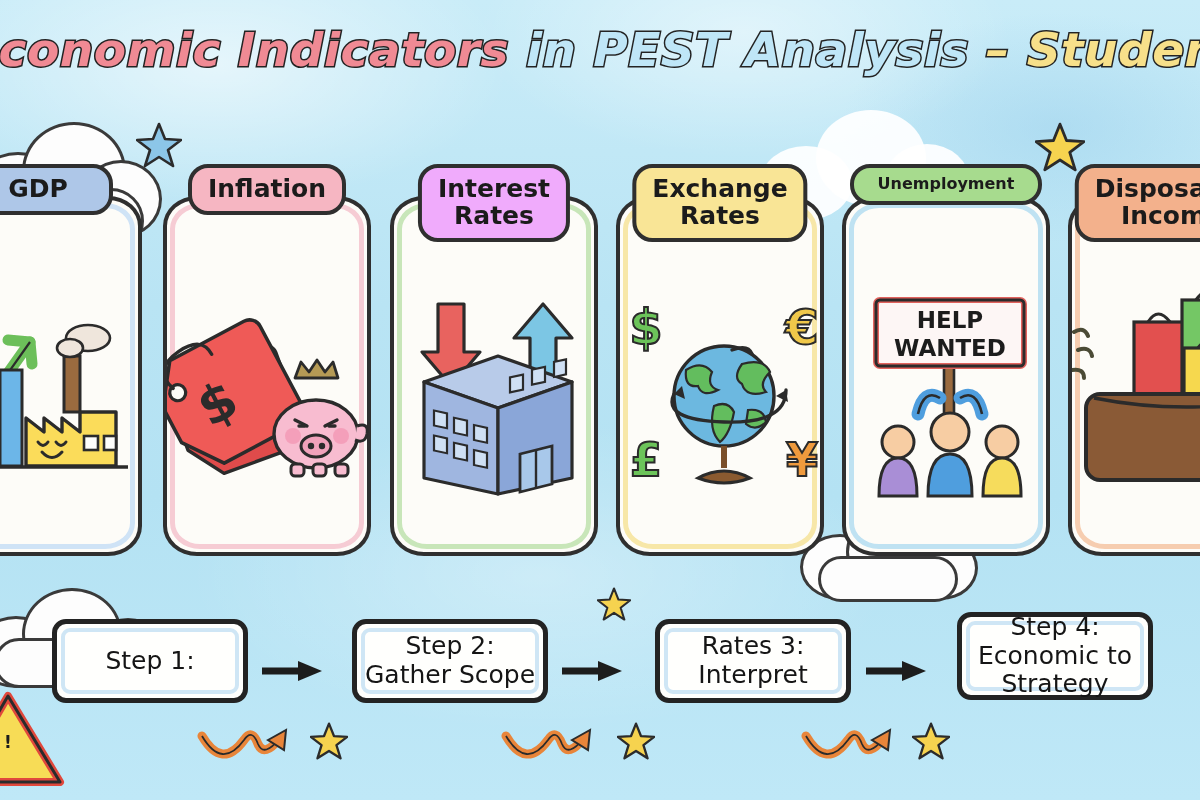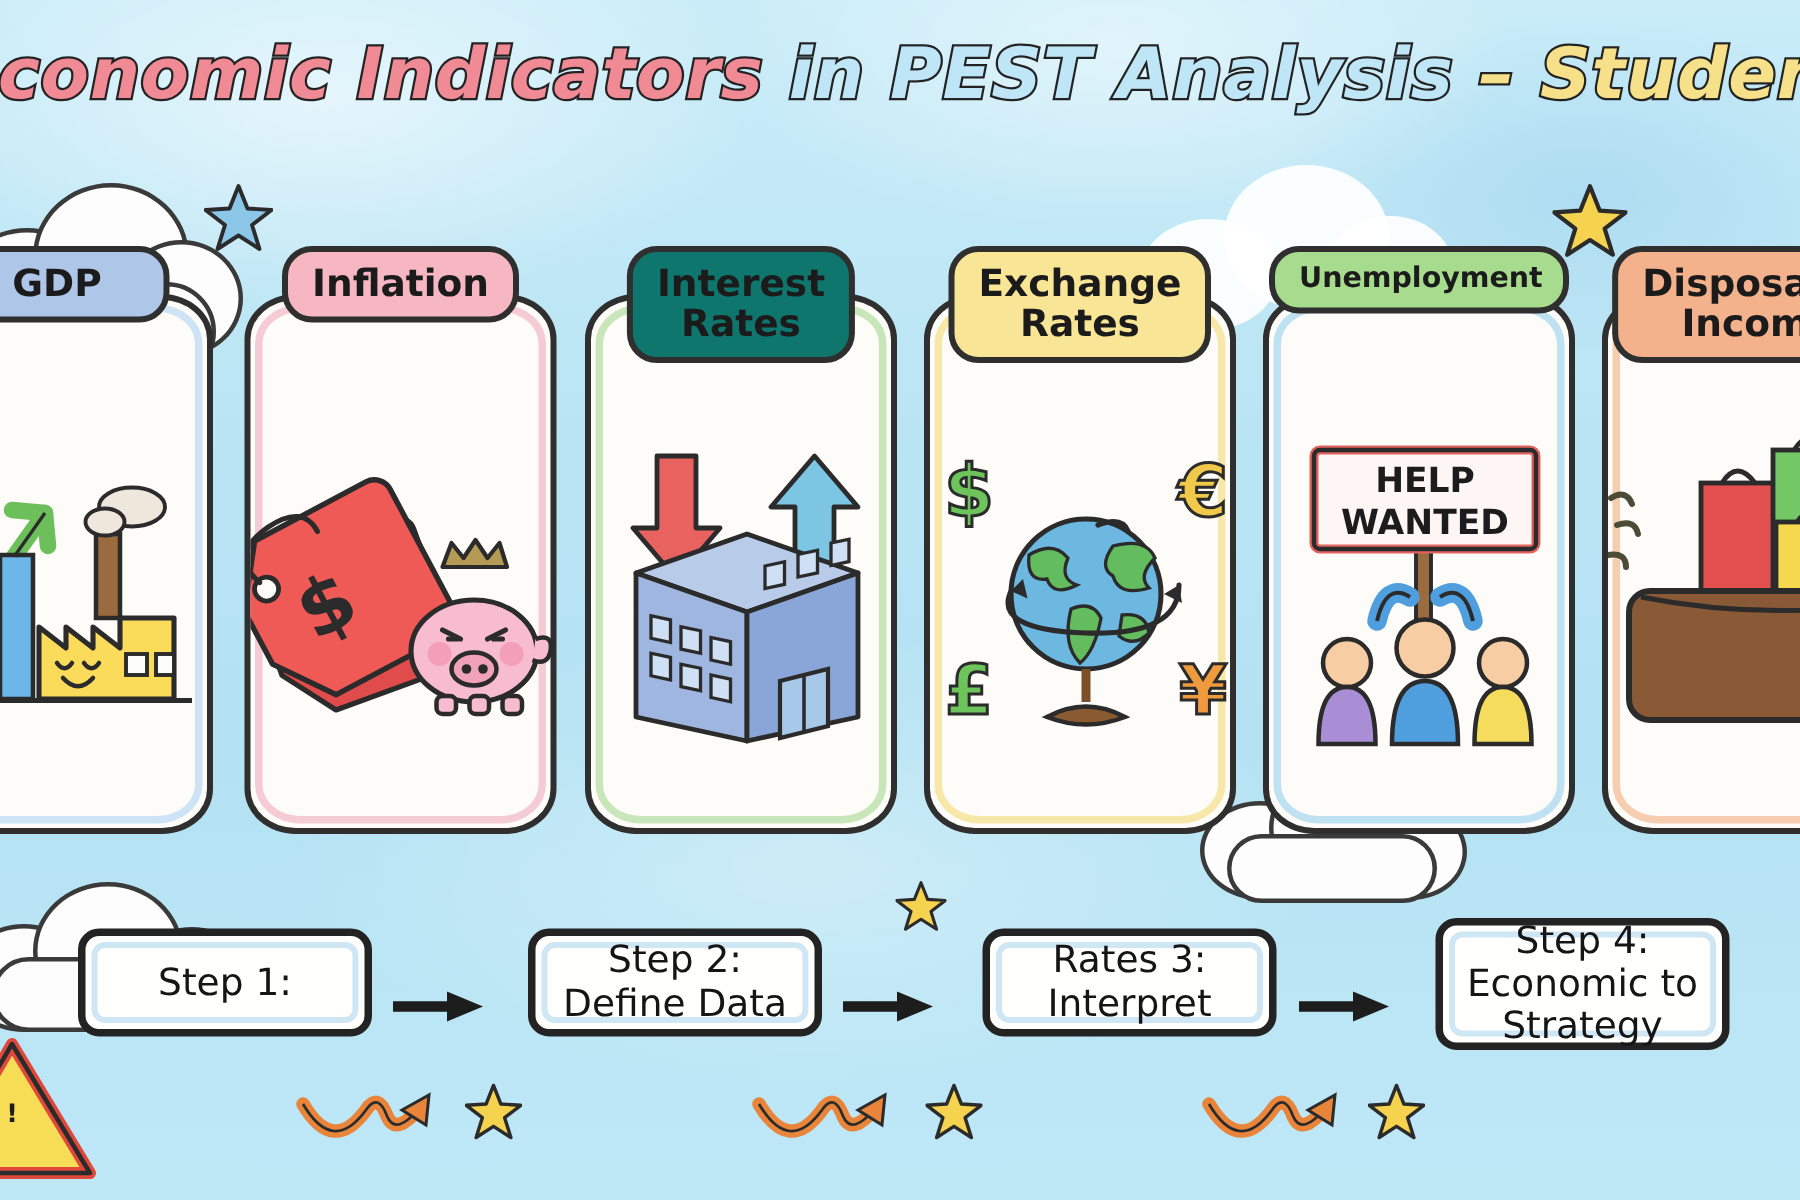--- a/index.html
+++ b/index.html
@@ -67,28 +67,28 @@
   
   .c-blue   .inner-tint { border-color:#cfe3f6; }
   .c-pink   .inner-tint { border-color:#f6ccd4; }
   .c-green  .inner-tint { border-color:#c8e6b9; }
   .c-yellow .inner-tint { border-color:#f7e7a8; }
   .c-sky    .inner-tint { border-color:#bfe2f2; }
   .c-orange .inner-tint { border-color:#f6cdb0; }
 
   .h-blue   { background:#aec7e8; }
   .h-pink   { background:#f6b6c2; }
-  .h-teal   { background:#0f766e; }
+  .h-teal   { background:#f0abfc; }
   .h-yellow { background:#f9e596; }
   .h-green  { background:#a7db8e; }
   .h-orange { background:#f3b18c; }
 
   
   .step {
-    position:absolute; top:619px; height:72px; width:196px;
+    position:absolute; top:619px; height:84px; width:196px;
     background:#fffffd; border:5px solid #232323; border-radius:14px;
     display:flex; align-items:center; justify-content:center;
     text-align:center; line-height:1.15;
     font-family:"DejaVu Sans", sans-serif;
     font-size:25px; color:#151515; z-index:22;
   }
   .step .sh { position:absolute; inset:4px; border-radius:9px;
      border:4px solid #cfe6f5; pointer-events:none; }
   .step-txt { position:relative; z-index:2; padding:0 6px; }
 
@@ -263,21 +263,21 @@
 
         <path d="M54 108 q-12 26 50 28 q62 2 62 -32" fill="none" stroke="#2b2b2b" stroke-width="3.4" stroke-linecap="round"></path>
         <path d="M166 104 l-10 6 l12 6 Z" fill="#2b2b2b"></path>
         <path d="M54 108 l8 -8 l3 13 Z" fill="#2b2b2b"></path>
       </svg>
     </div>
   </div>
 
   <div class="card c-sky" style="left:842px;">
     <div class="inner-tint"></div>
-    <div class="card-head h-green" style="min-width:192px; font-size:19px;">
+    <div class="card-head h-green" style="min-width:192px; font-size:16px;">
       <span>Unemployment</span>
     </div>
     <div class="art">
       <svg viewBox="0 0 208 220" width="208" height="220">
         <rect x="98" y="66" width="10" height="64" fill="#9a6b3f" stroke="#2b2b2b" stroke-width="2.6"></rect>
         <rect x="30" y="14" width="148" height="66" rx="4" fill="#fdf6f5" stroke="#e2635e" stroke-width="6"></rect>
         <rect x="30" y="14" width="148" height="66" rx="4" fill="none" stroke="#2b2b2b" stroke-width="3"></rect>
         <text x="104" y="42" font-family="DejaVu Sans, sans-serif" font-size="23" font-weight="700" fill="#1c1c1c" text-anchor="middle">HELP</text>
         <text x="104" y="70" font-family="DejaVu Sans, sans-serif" font-size="23" font-weight="700" fill="#1c1c1c" text-anchor="middle">WANTED</text>
 
@@ -332,21 +332,21 @@
   </div>
   <svg class="arrow" style="left:262px;" viewBox="0 0 62 22">
     <path d="M0 11 h42" stroke="#1d1d1d" stroke-width="7" stroke-linecap="round"></path>
     <path d="M36 1 L60 11 L36 21 Z" fill="#1d1d1d"></path>
   </svg>
 
   <div class="step" style="left:352px;">
     <div class="sh"></div>
     <div class="step-txt">
       <span>Step 2:</span><br>
-      <span>Define Data</span>
+      <span>Gather Scope</span>
     </div>
   </div>
   <svg class="arrow" style="left:562px;" viewBox="0 0 62 22">
     <path d="M0 11 h42" stroke="#1d1d1d" stroke-width="7" stroke-linecap="round"></path>
     <path d="M36 1 L60 11 L36 21 Z" fill="#1d1d1d"></path>
   </svg>
 
   <div class="step" style="left:655px;">
     <div class="sh"></div>
     <div class="step-txt">

